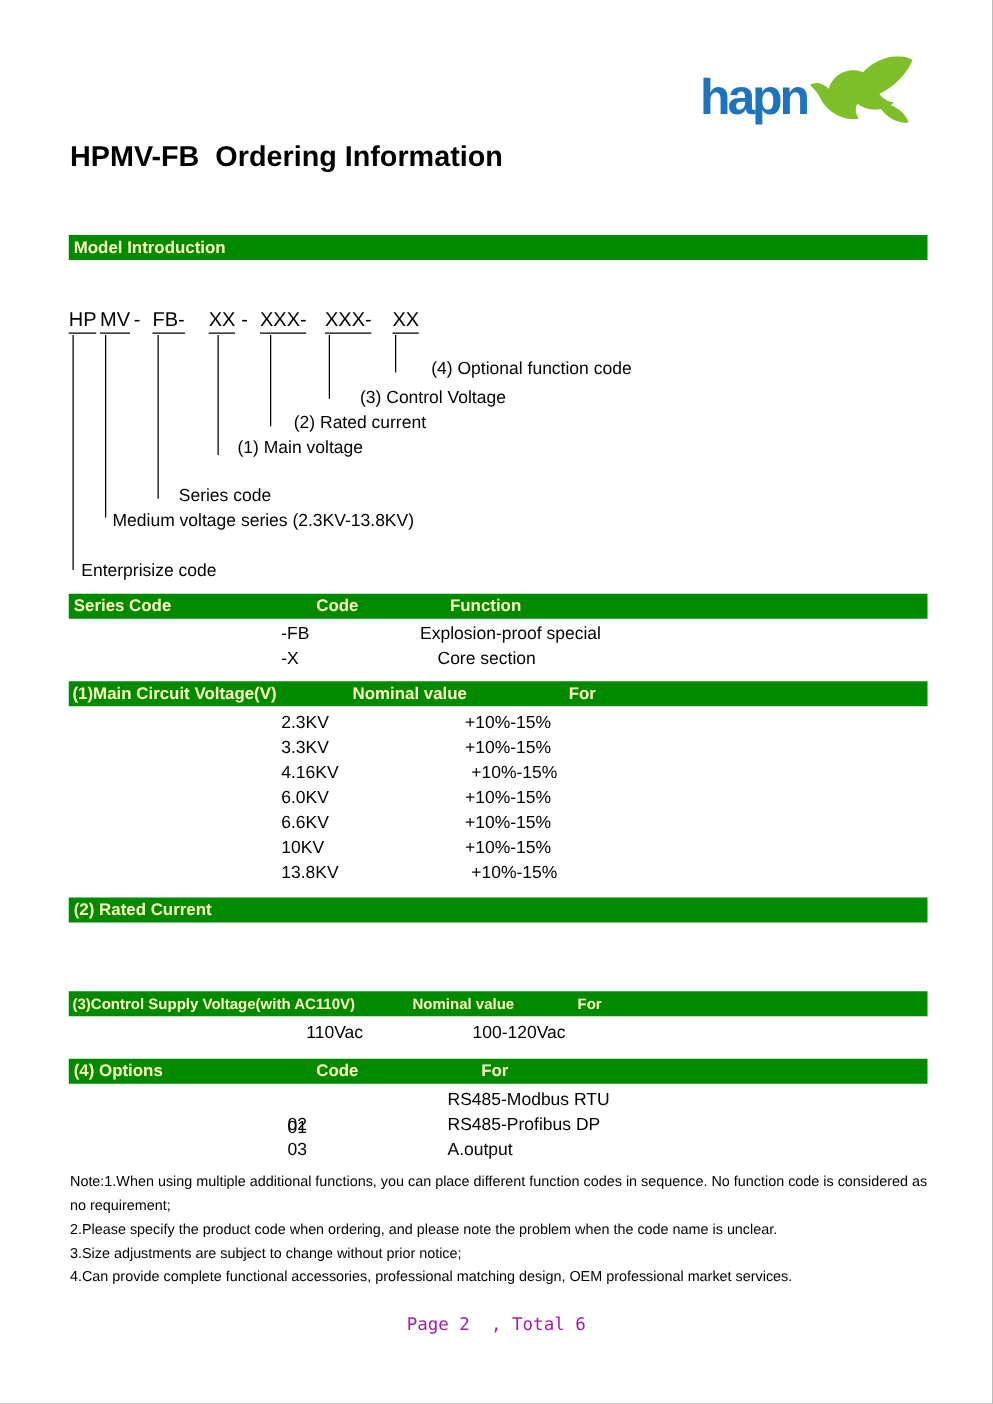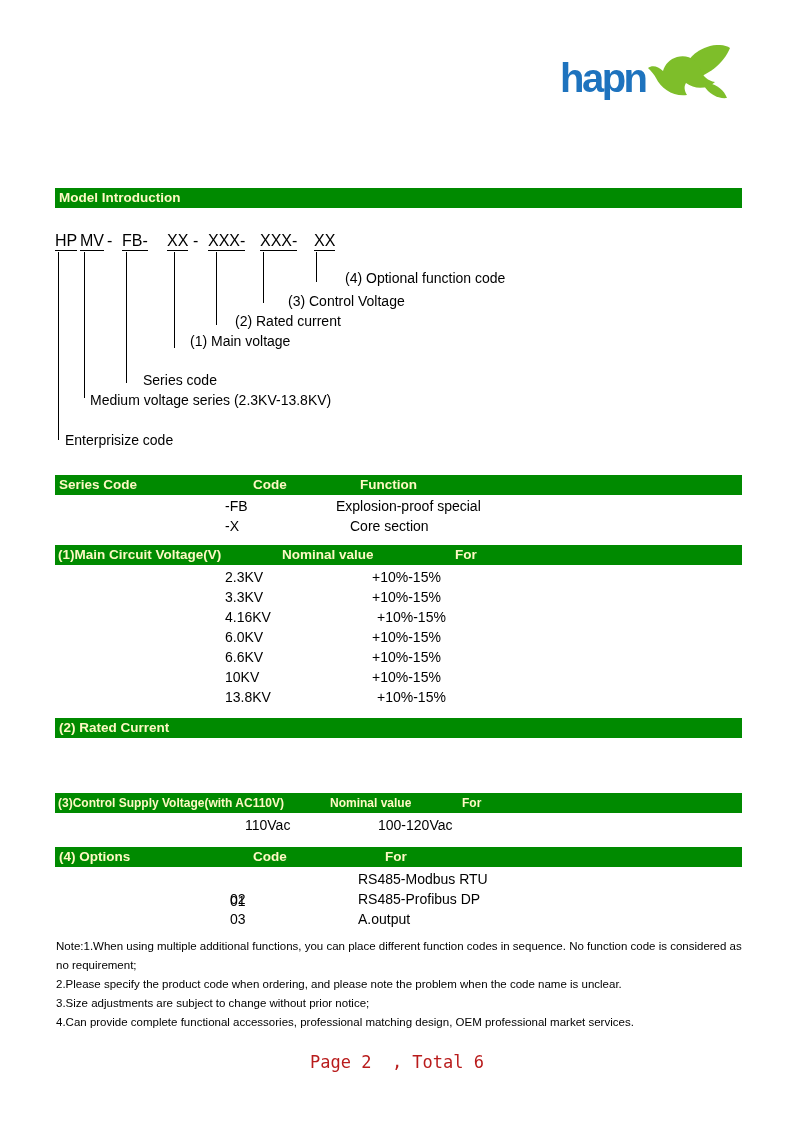--- a/index.html
+++ b/index.html
@@ -13,45 +13,46 @@
   
   .title{position:absolute;left:56px;top:112px;font-size:23px;font-weight:bold;white-space:pre;}
   
   .gbar{position:absolute;left:55px;width:687px;height:20px;background:#008A00;}
   .gbar span{position:absolute;top:0;line-height:20px;font-weight:bold;font-size:13.5px;color:#fef9c3;white-space:pre;}
   .gbar span.small{font-size:12px;}
   
   .trow{position:absolute;left:55px;width:687px;height:20px;font-size:14px;}
   .trow span{position:absolute;top:0;line-height:20px;white-space:pre;}
   
-  .diagram{position:absolute;left:0;top:212px;width:736px;height:250px;}
+  .diagram{position:absolute;left:0;top:228px;width:736px;height:250px;}
   .codeseg{position:absolute;top:20px;height:17px;line-height:17px;font-size:16px;white-space:pre;}
   .codeseg.u{border-bottom:1px solid #000;padding-bottom:1px;}
   .vline{position:absolute;width:1px;background:#000;}
   .callout{position:absolute;font-size:14px;white-space:pre;line-height:16px;}
   
   .notes{position:absolute;left:56px;top:937px;width:692px;font-size:11.5px;line-height:19px;}
   
   .footer{position:absolute;left:0;top:1052px;width:794px;text-align:center;
-          font-family:"DejaVu Sans Mono","Liberation Mono",monospace;font-size:17px;color:#b91c1c;white-space:pre;}
+          font-family:"DejaVu Sans Mono","Liberation Mono",monospace;font-size:14px;color:#a21caf;white-space:pre;}
 </style>
 </head>
 <body>
 
 <div class="page">
 
   <div class="abs" style="left:0;top:0;width:794px;height:0;">
     <span class="logo-text">hapn</span>
     <svg class="logo-bird" viewBox="0 0 84 64">
       <path fill="#7EBE2A" d="M37 34 C 34 20, 44 6, 62 1 C 70 -1, 78 0, 82 3 C 76 18, 60 31, 42 35 Z"></path>
       <path fill="#7EBE2A" d="M15 26 C 10 21, 4 20, 0 23 C 3 26, 6 29, 8 33 C 13 44, 26 52, 39 50 C 36 45, 36 41, 38 38 C 47 45, 60 44, 67 37 C 60 36, 55 31, 53 26 C 50 15, 40 9, 29 12 C 22 14, 17 19, 15 26 Z"></path>
       <path fill="#7EBE2A" d="M56 41 C 61 49, 70 54, 79 53 C 76 45, 69 40, 61 38 Z"></path>
     </svg>
   </div>
 
+  <div class="title">HPMV-FB  Ordering Information</div>
 
   <div class="gbar" style="top:188px;">
     <span style="left:4px;">Model Introduction</span>
   </div>
 
   <div class="diagram">
     <span class="codeseg u" style="left:55px;">HP</span>
     <span class="codeseg u" style="left:80px;">MV</span>
     <span class="codeseg" style="left:107px;">-</span>
     <span class="codeseg u" style="left:122px;">FB-</span>

